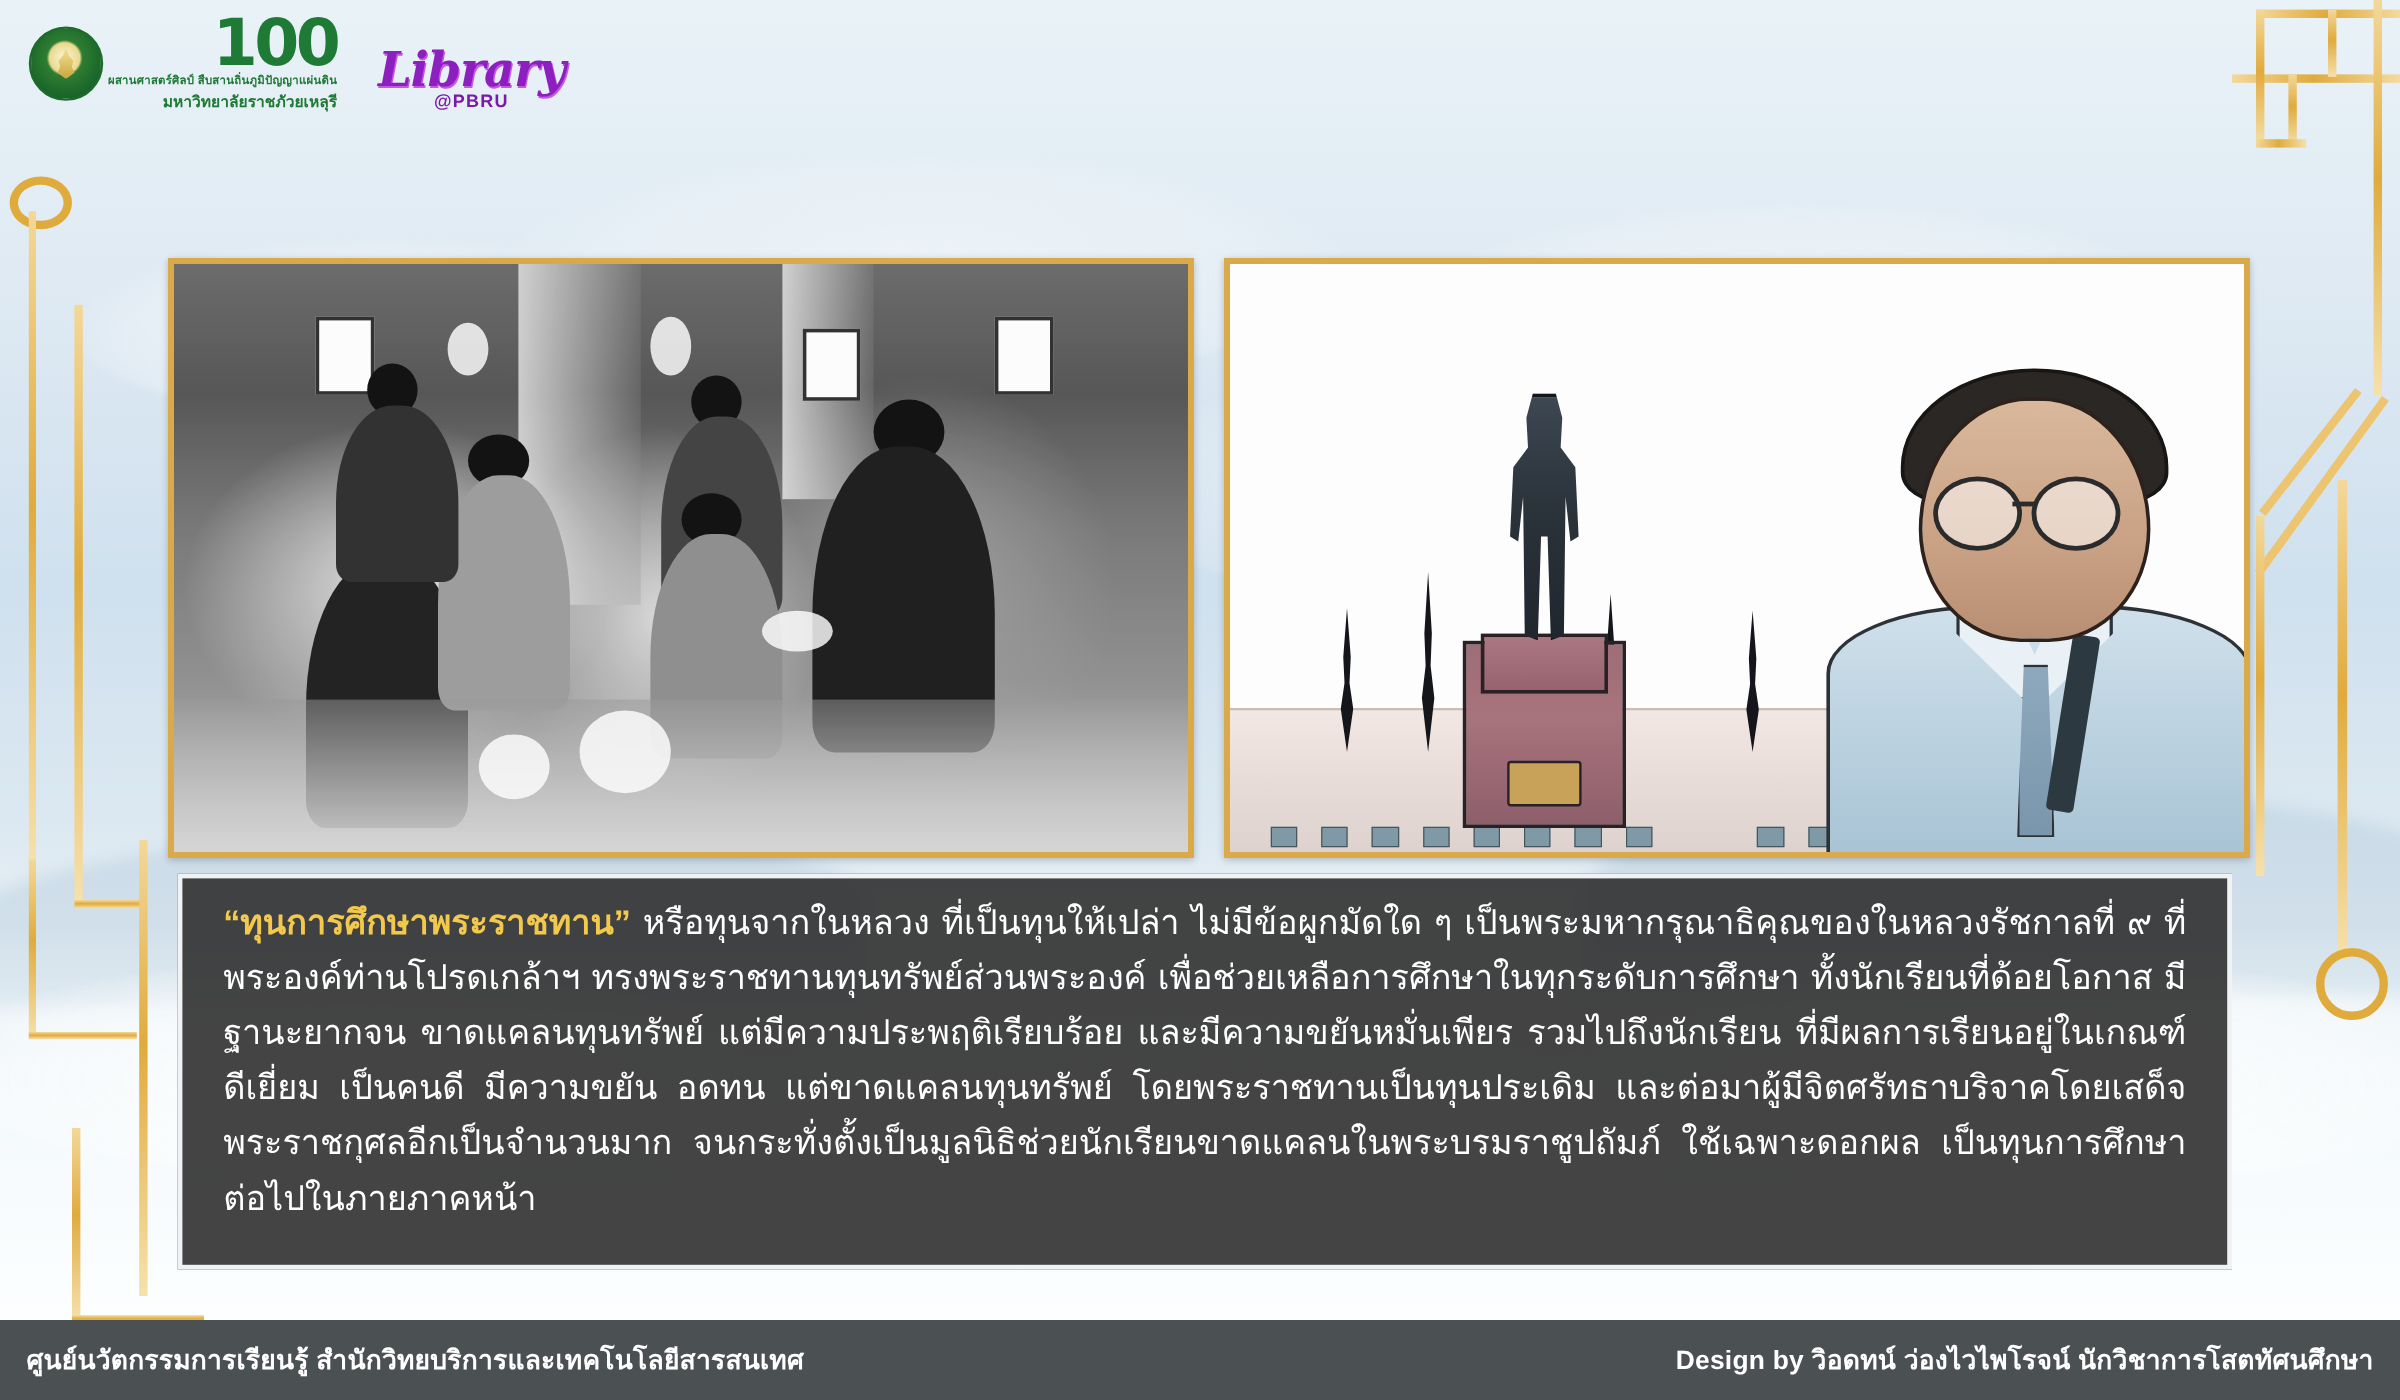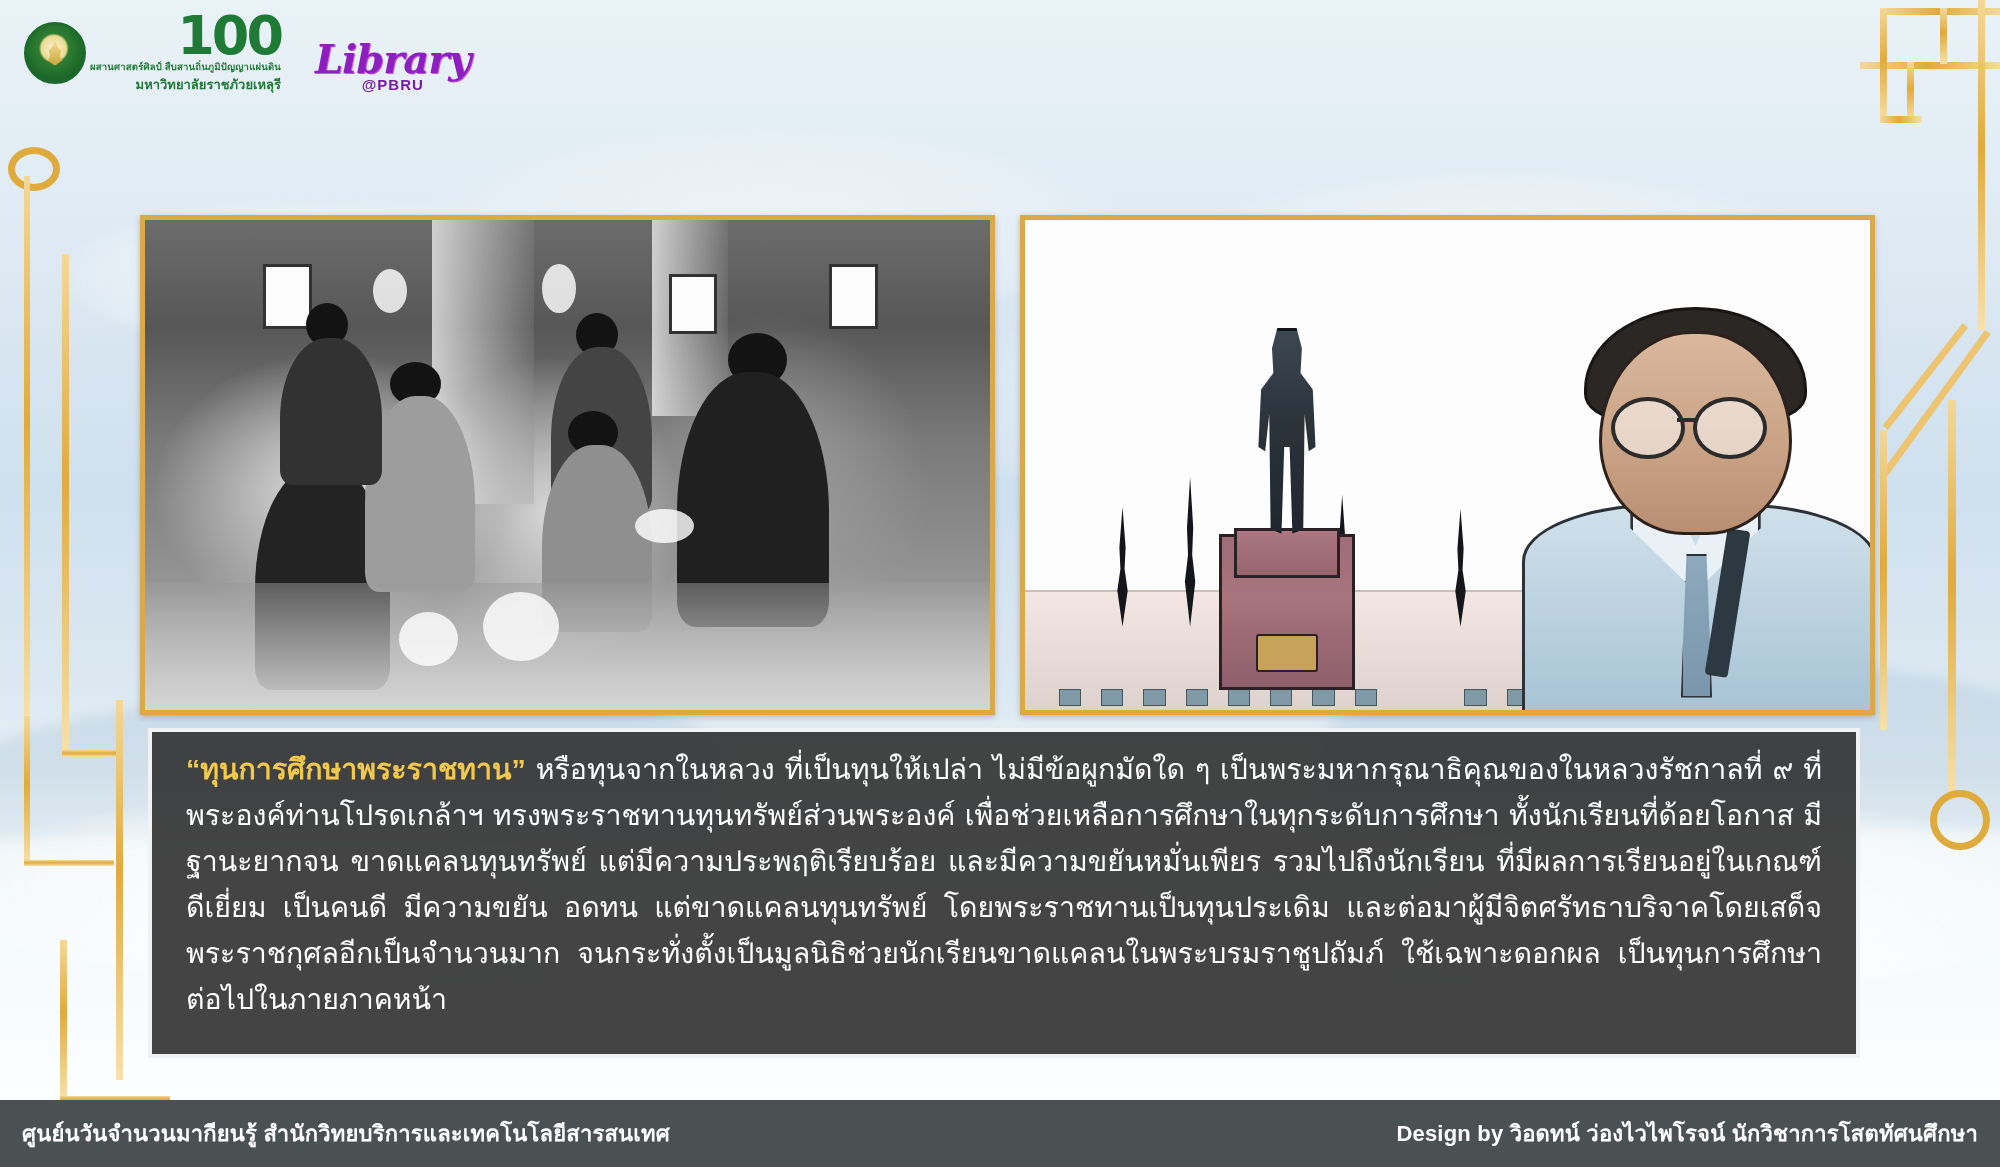--- a/index.html
+++ b/index.html
@@ -330,17 +330,17 @@
         <div class="p-bridge"></div>
       </div>
     </div>
   </div>
 
   <div id="text-panel">
     <div class="body"><span class="kw">“ทุนการศึกษาพระราชทาน”</span><span> หรือทุนจากในหลวง ที่เป็นทุนให้เปล่า ไม่มีข้อผูกมัดใด ๆ เป็นพระมหากรุณาธิคุณของในหลวงรัชกาลที่ ๙ ที่พระองค์ท่านโปรดเกล้าฯ ทรงพระราชทานทุนทรัพย์ส่วนพระองค์ เพื่อช่วยเหลือการศึกษาในทุกระดับการศึกษา ทั้งนักเรียนที่ด้อยโอกาส มีฐานะยากจน ขาดแคลนทุนทรัพย์ แต่มีความประพฤติเรียบร้อย และมีความขยันหมั่นเพียร รวมไปถึงนักเรียน ที่มีผลการเรียนอยู่ในเกณฑ์ดีเยี่ยม เป็นคนดี มีความขยัน อดทน แต่ขาดแคลนทุนทรัพย์ โดยพระราชทานเป็นทุนประเดิม และต่อมาผู้มีจิตศรัทธาบริจาคโดยเสด็จพระราชกุศลอีกเป็นจำนวนมาก จนกระทั่งตั้งเป็นมูลนิธิช่วยนักเรียนขาดแคลนในพระบรมราชูปถัมภ์ ใช้เฉพาะดอกผล เป็นทุนการศึกษาต่อไปในภายภาคหน้า</span></div>
   </div>
 
   <div id="footer">
-    <div class="f-left">ศูนย์นวันจำนวนมากียนรู้ สำนักวิทยบริการและเทคโนโลยีสารสนเทศ</div>
+    <div class="f-left">ศูนย์นวัตกรรมการเรียนรู้ สำนักวิทยบริการและเทคโนโลยีสารสนเทศ</div>
     <div class="f-right">Design by วิอดทน์ ว่องไวไพโรจน์ นักวิชาการโสตทัศนศึกษา</div>
   </div>
 
 </div>
 
 </body></html>

